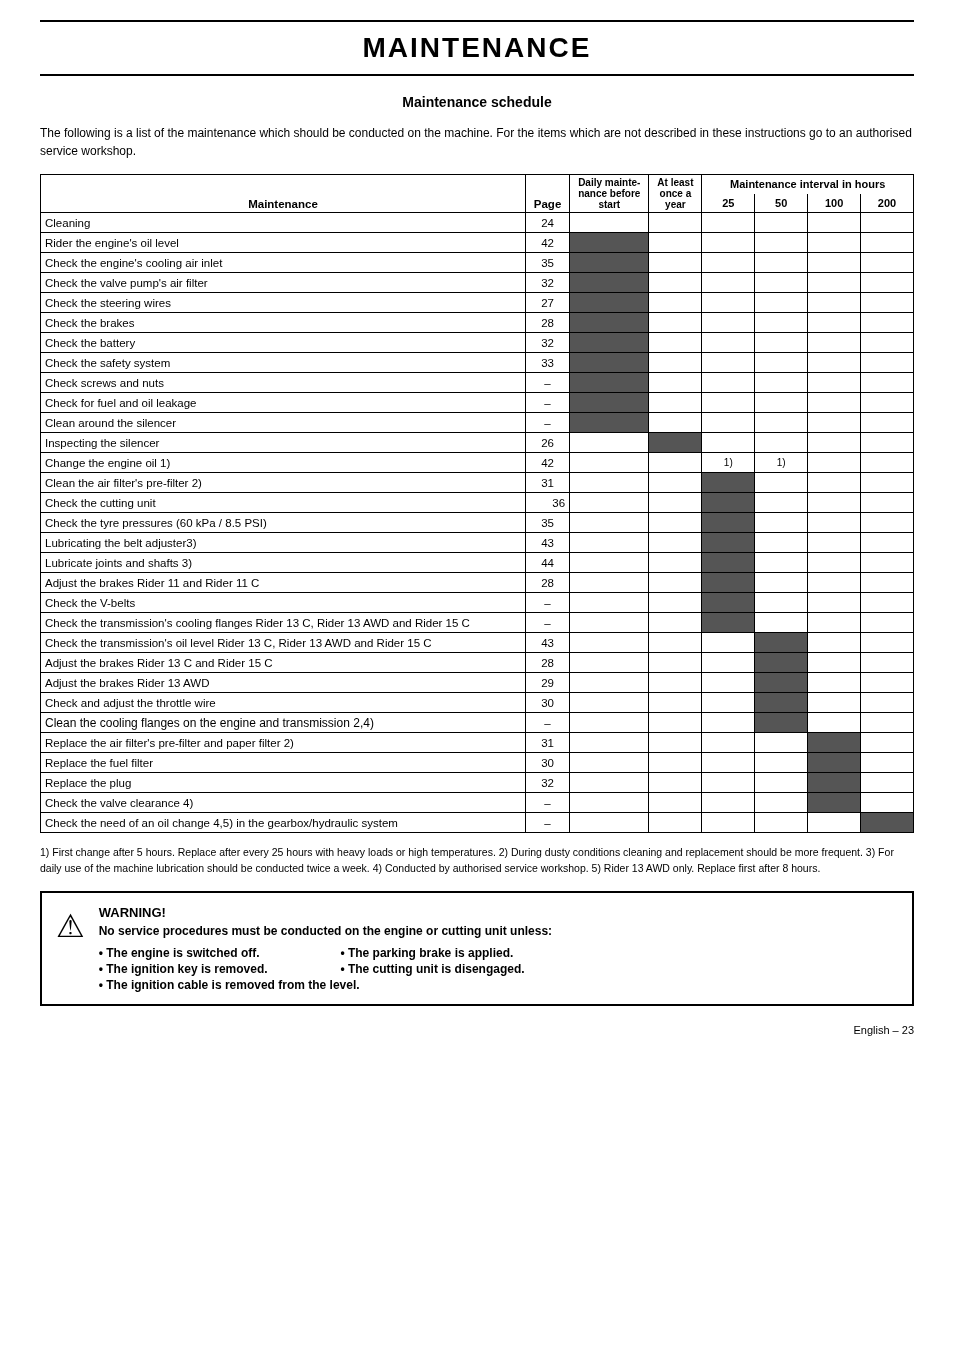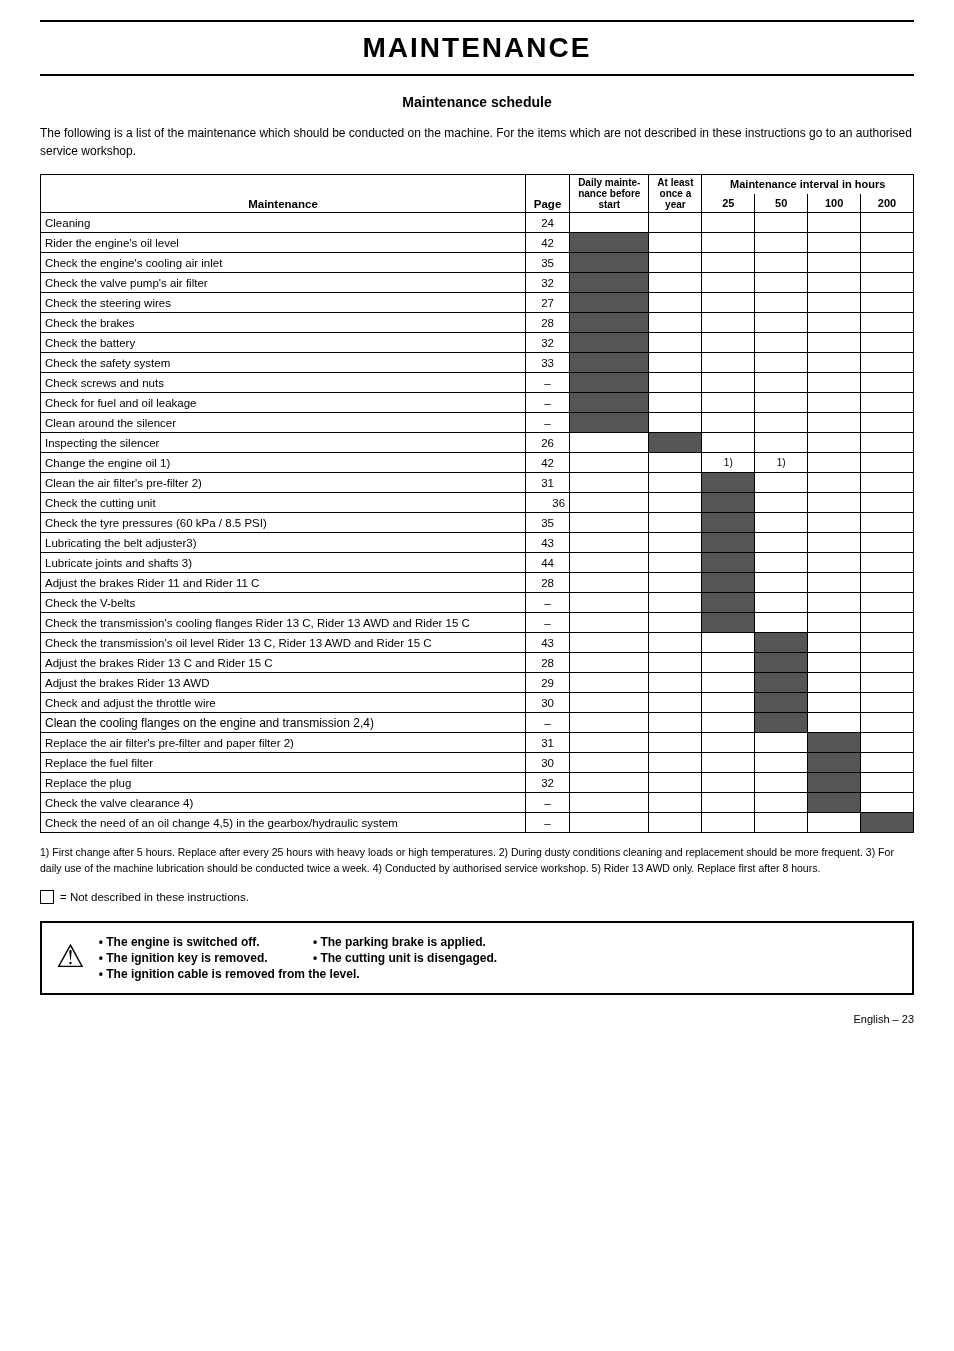--- a/index.html
+++ b/index.html
@@ -476,29 +476,27 @@
         <td style="text-align: center; font-size: 10px;"></td>
         <td style="text-align: center; font-size: 10px;"></td>
         <td style="text-align: center; font-size: 10px; background: rgb(85, 85, 85);"></td>
       </tr>
     </tbody>
 </table>
 
 <div class="footnote-area">1) First change after 5 hours. Replace after every 25 hours with heavy loads or high temperatures. 2) During dusty conditions cleaning and replacement should be more frequent. 3) For daily use of the machine lubrication should be conducted twice a week. 4) Conducted by authorised service workshop. 5) Rider 13 AWD only. Replace first after 8 hours.</div>
 
 <div class="legend-area">
-  <div class="legend-item">
-    <span class="legend-square-light"></span>
-    <span>= Not described in these instructions.</span>
-  </div>
 </div>
 
 <div class="warning-box">
   <div class="warning-icon">⚠</div>
   <div class="warning-content">
+    <div class="warning-title">WARNING!</div>
+    <div class="warning-subtitle">No service procedures must be conducted on the engine or cutting unit unless:</div>
     <div class="warning-items">
       <div class="warning-item">• The engine is switched off.</div>
       <div class="warning-item">• The parking brake is applied.</div>
       <div class="warning-item">• The ignition key is removed.</div>
       <div class="warning-item">• The cutting unit is disengaged.</div>
       <div class="warning-item warning-item-full">• The ignition cable is removed from the level.</div>
     </div>
   </div>
 </div>
 

